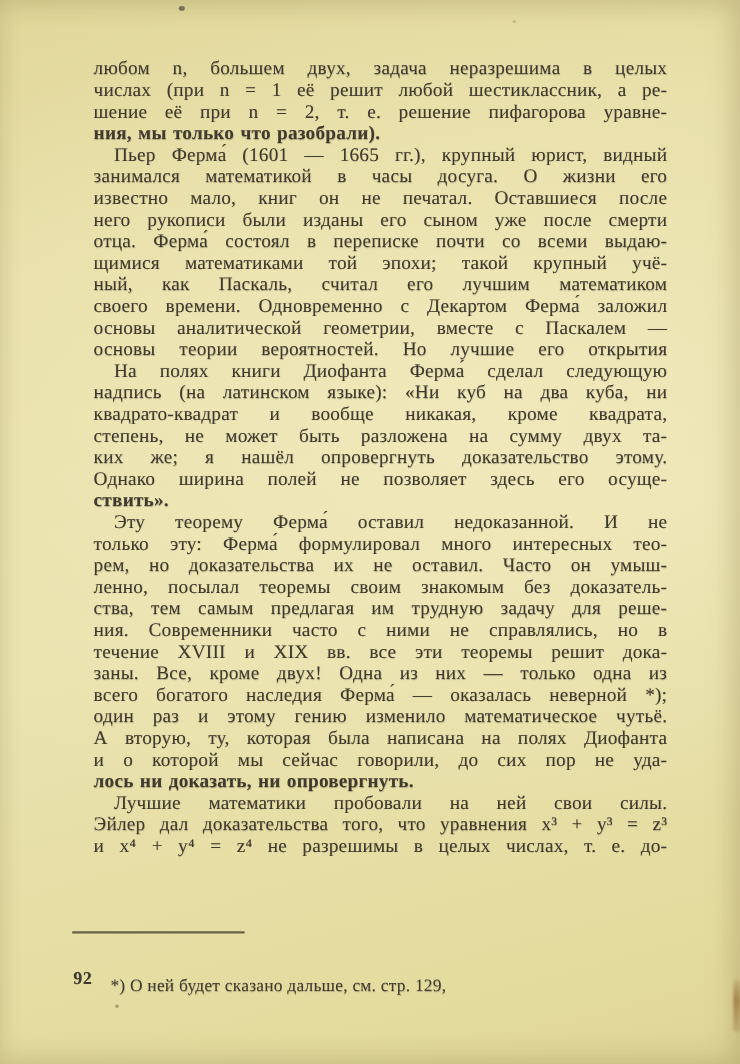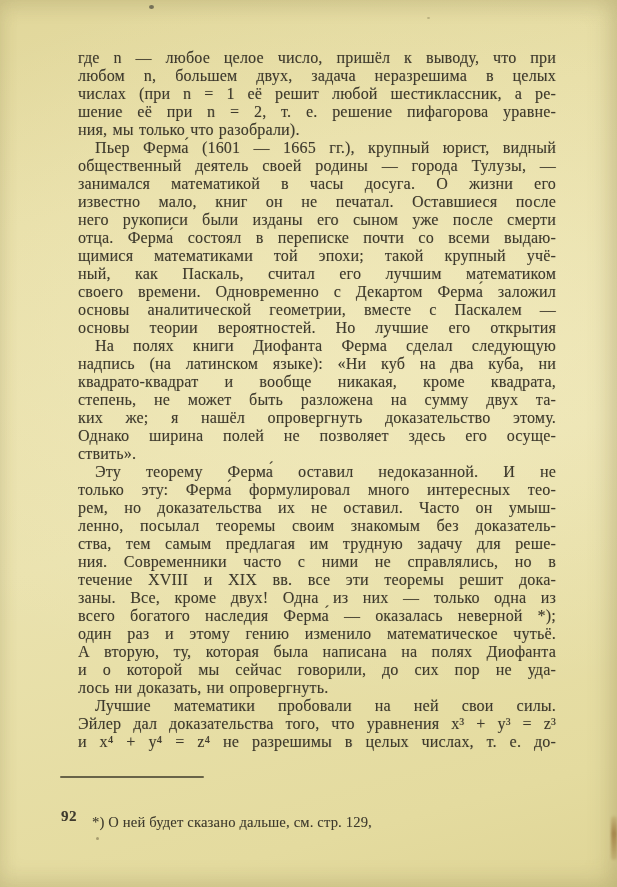--- a/index.html
+++ b/index.html
@@ -23,21 +23,21 @@
       inset 0 -10px 20px rgba(120,105,60,0.10);
   }
   .text-block{
     position:absolute;left:78px;top:49px;width:478px;
     font-size:16px;line-height:18px;
     letter-spacing:0.2px;word-spacing:1px;
     text-shadow:0.3px 0.3px 0.7px rgba(62,58,45,0.35);
   }
   .paragraph{margin:0;padding:0;}
   .line{text-align:justify;text-align-last:justify;}
-  .line.no-stretch{text-align-last:left;}
+  .line.no-stretch{text-align-last:left;font-weight:bold;}
   .line.indent{text-indent:17px;}
   .footnote-rule{
     position:absolute;left:60px;top:776px;width:144px;height:2px;
     background:rgba(62,58,42,0.75);border-radius:1px;
   }
   .footnote{
     position:absolute;left:78px;top:813px;width:478px;
     font-size:14.5px;line-height:18px;text-indent:14px;
     letter-spacing:0.2px;
     text-shadow:0.3px 0.3px 0.6px rgba(62,58,45,0.3);
@@ -57,29 +57,27 @@
     background:linear-gradient(180deg,rgba(150,108,48,0.15),rgba(140,96,38,0.6) 40%,rgba(150,108,48,0.2));
     filter:blur(1px);border-radius:3px;
   }
 </style>
 </head>
 <body>
 
 <div class="page">
   <div class="text-block" id="text-block">
       <div class="paragraph">
-        <div class="line">где n — любое целое число, пришёл к выводу, что при</div>
         <div class="line">любом n, большем двух, задача неразрешима в целых</div>
         <div class="line">числах (при n = 1 её решит любой шестиклассник, а ре-</div>
         <div class="line">шение её при n = 2, т. е. решение пифагорова уравне-</div>
         <div class="line no-stretch">ния, мы только что разобрали).</div>
       </div>
       <div class="paragraph">
         <div class="line indent">Пьер Ферма́ (1601 — 1665 гг.), крупный юрист, видный</div>
-        <div class="line">общественный деятель своей родины — города Тулузы, —</div>
         <div class="line">занимался математикой в часы досуга. О жизни его</div>
         <div class="line">известно мало, книг он не печатал. Оставшиеся после</div>
         <div class="line">него рукописи были изданы его сыном уже после смерти</div>
         <div class="line">отца. Ферма́ состоял в переписке почти со всеми выдаю-</div>
         <div class="line">щимися математиками той эпохи; такой крупный учё-</div>
         <div class="line">ный, как Паскаль, считал его лучшим математиком</div>
         <div class="line">своего времени. Одновременно с Декартом Ферма́ заложил</div>
         <div class="line">основы аналитической геометрии, вместе с Паскалем —</div>
         <div class="line">основы теории вероятностей. Но лучшие его открытия</div>
       </div>

